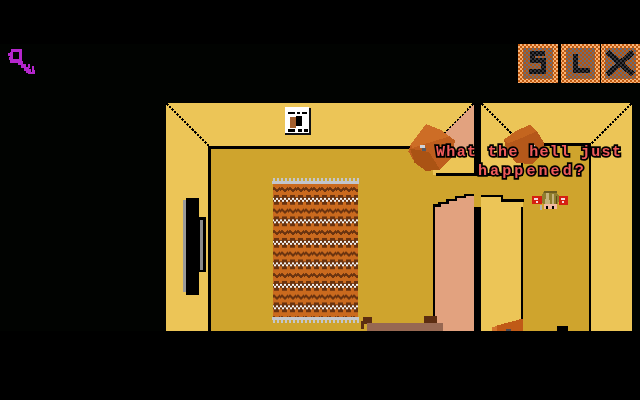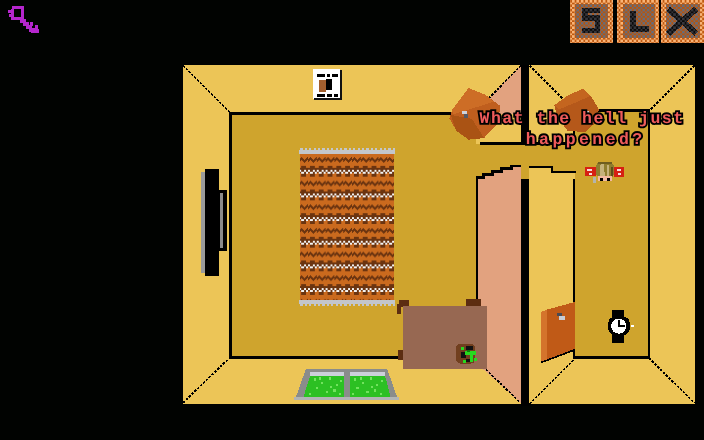--- a/index.html
+++ b/index.html
@@ -1,16 +1,16 @@
 <!DOCTYPE html>
 <html><head>
 <meta charset="utf-8">
 <style>
   html,body{margin:0;padding:0;background:#000;}
-  #stage{position:relative;width:640px;height:400px;overflow:hidden;background:#010301;}
+  #stage{position:relative;width:640px;height:287px;overflow:hidden;background:#010301;margin-top:44px;}
   svg{display:block;}
 </style>
 </head>
 <body>
 <div id="stage">
 <svg width="640" height="400" viewBox="0 0 640 400" shape-rendering="crispEdges">
 <defs>
 
   <pattern id="chkA" width="4" height="4" patternUnits="userSpaceOnUse">
     <rect width="4" height="4" fill="#c05a10"></rect>

